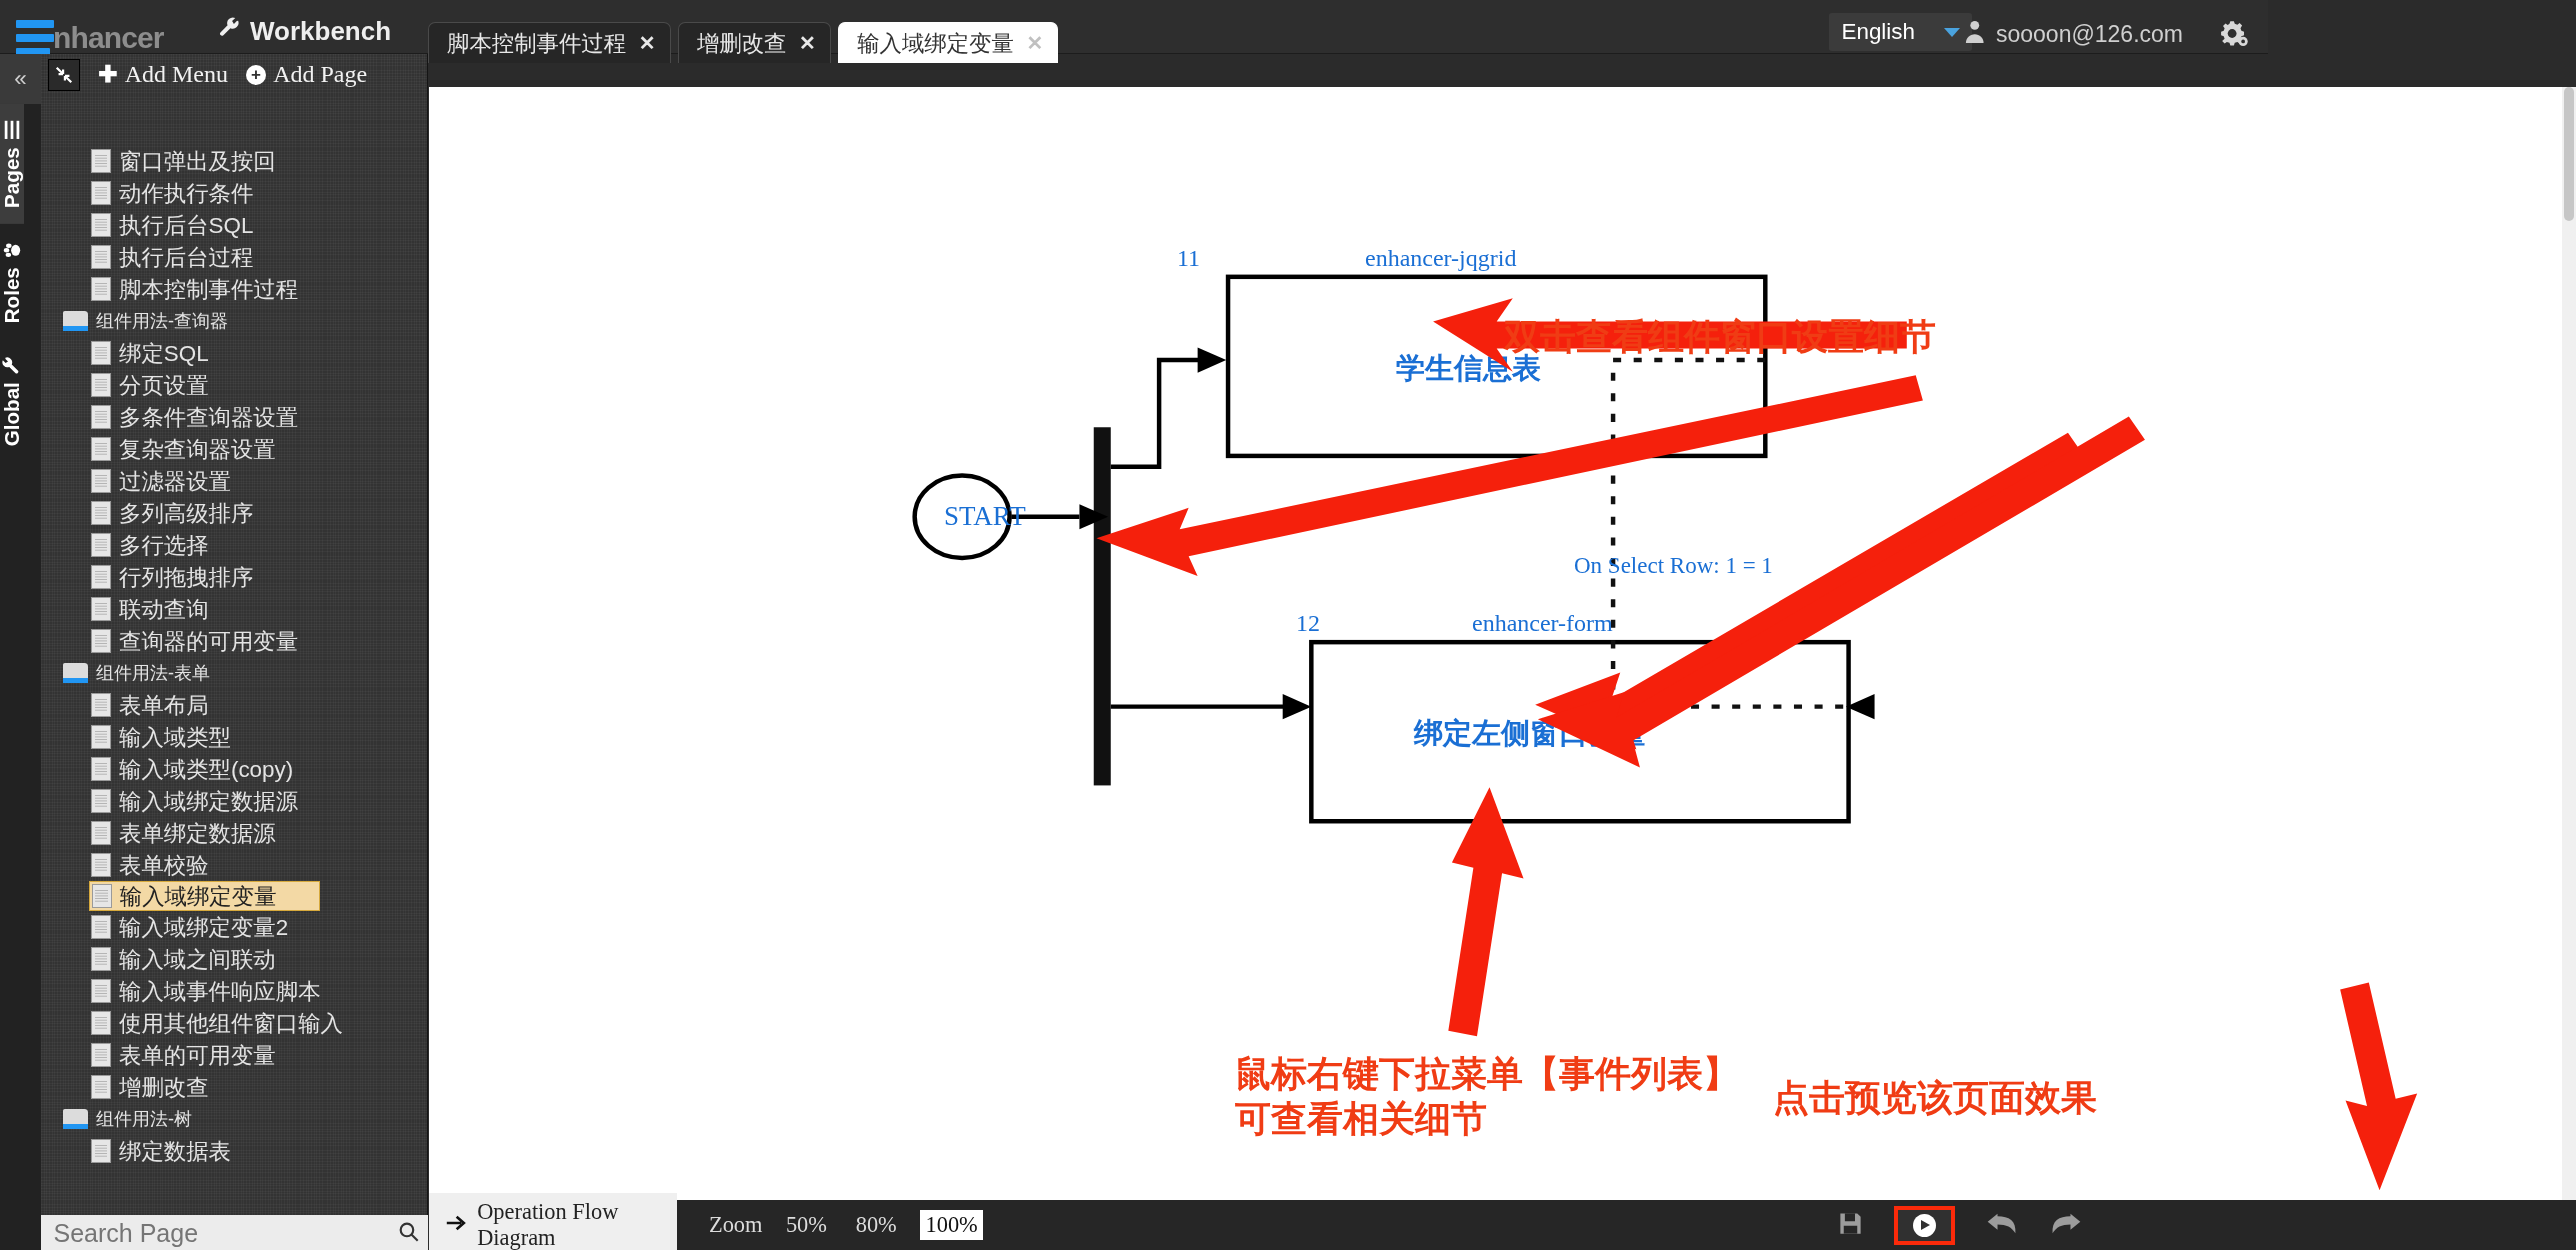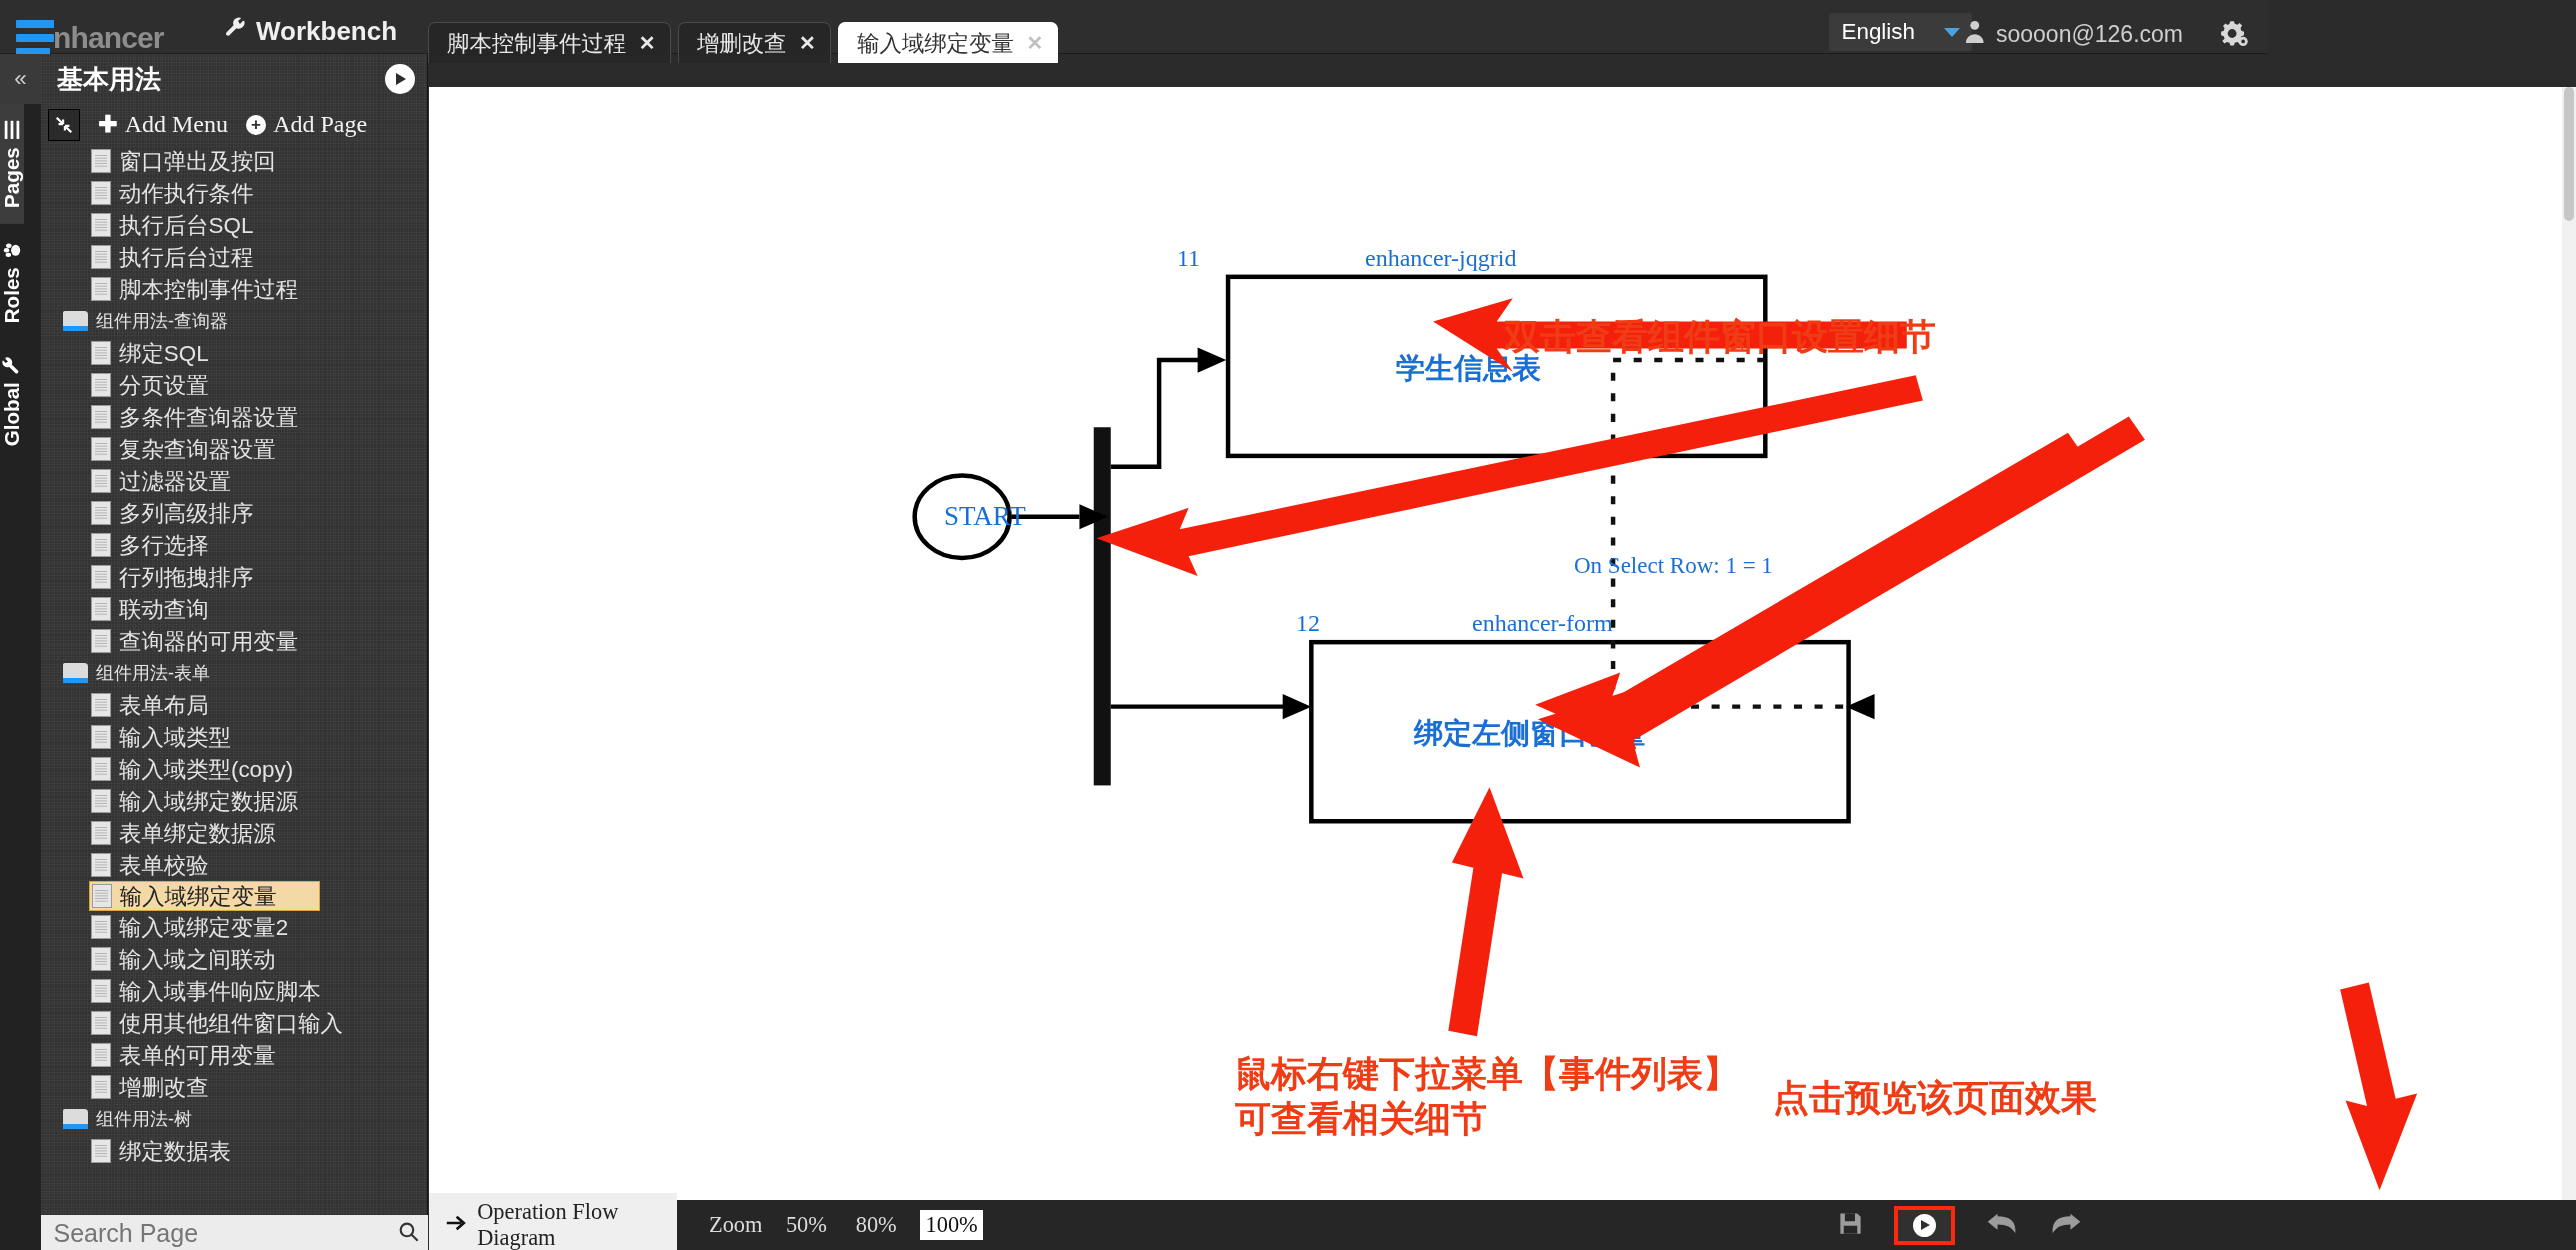--- a/index.html
+++ b/index.html
@@ -11,21 +11,21 @@
     background:#2e2e2e; border-bottom:0.9px solid #1c1c1c; }
   #brand { position:absolute; left:16px; top:20px; display:flex; align-items:center; }
   .brand-bars { width:38px; height:36px; display:flex; flex-direction:column;
     justify-content:space-between; margin-right:1.8px; }
   .brand-bars i { display:block; height:8px; background:#2196f3; border-radius:0.9px; }
   .brand-bars i:nth-child(1){ width:38px; }
   .brand-bars i:nth-child(2){ width:38px; }
   .brand-bars i:nth-child(3){ width:34px; }
   #brand-text { font-size:30px; font-weight:bold; color:#8d8d8d; letter-spacing:-0.9px;
     margin-left:-2.7px; line-height:36px; }
-  #workbench { position:absolute; left:224px; top:16px; color:#efefef; font-size:26px;
+  #workbench { position:absolute; left:218px; top:16px; color:#efefef; font-size:26px;
     font-weight:bold; display:flex; align-items:flex-start; gap:9px; }
   #workbench svg { width:23px; height:23px; fill:#efefef; }
 
   
   #tabstrip { position:absolute; left:428px; top:22.4px; display:flex; align-items:flex-end; }
   .tab { height:41px; padding:0 14.3px 0 18px; display:flex; align-items:center; gap:12.5px;
     background:#262626; border:0.9px solid #4a4a4a; border-bottom:none;
     border-radius:7.2px 7.2px 0 0; margin-right:7.2px; color:#e8e8e8; font-size:22.4px; }
   .tab .x { color:#e8e8e8; font-size:20px; font-weight:bold; cursor:pointer; }
   .tab.active { background:#ffffff; color:#333; border-color:#ffffff; }
@@ -223,26 +223,20 @@
     <span>Global</span>
     <span class="rail-ico">
       <svg viewBox="0 0 24 24">
           <path d="M21 4a6 6 0 0 1-8 7.7L5.6 19A2 2 0 1 1 2.8 16L10 8.7A6 6 0 0 1 18 1l-3.3 3.3 1.9 2.9 3-3A6 6 0 0 1 21 4z"></path>
         </svg>
     </span>
   </div>
 </div>
 
 <div id="sidebar">
-  <div id="side-head">
-    <span id="side-title">基本用法</span>
-    <span id="play-round">
-        <i></i>
-      </span>
-  </div>
 
   <div id="side-actions">
     <span id="collapse-sq">
       <svg viewBox="0 0 22 22">
           <path d="M3 3l7 7M10 10V5M10 10H5M19 19l-7-7M12 12v5M12 12h5" stroke="#fff" stroke-width="2.4" fill="none"></path>
         </svg>
     </span>
     <span class="act">
       <span class="plus-sq">✚</span>
       <span>Add Menu</span>

